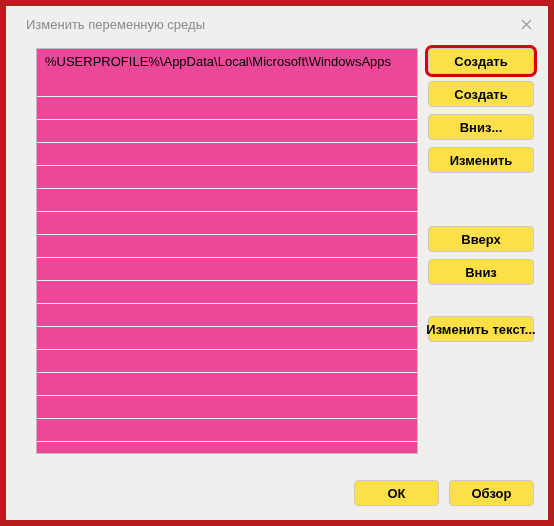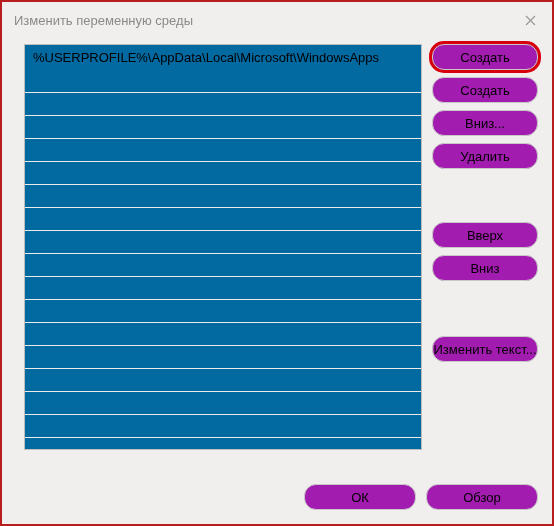--- a/index.html
+++ b/index.html
@@ -5,26 +5,27 @@
   * { box-sizing: border-box; margin: 0; padding: 0; }
   body {
     font-family: "Segoe UI", Tahoma, sans-serif;
     font-size: 12px;
     background: #fff;
     width: 554px;
     height: 526px;
     overflow: hidden;
   }
   .outer-frame {
-    border: 2px solid #b91c1c;
+    border: 6px solid #b91c1c;
     width: 554px;
     height: 526px;
     background: #f1efee;
     display: flex;
     flex-direction: column;
+    padding-left: 8px;
   }
   .titlebar {
     height: 36px;
     display: flex;
     align-items: center;
     justify-content: space-between;
     padding: 0 12px 0 12px;
     color: #8a8a8a;
     font-size: 13px;
   }
@@ -43,21 +44,21 @@
     display: flex;
     flex-direction: column;
   }
   .main-row {
     display: flex;
     gap: 10px;
     flex: 1;
   }
   .listbox {
     flex: 1;
-    background: #0369a1;
+    background: #ec4899;
     border: 1px solid #bdbdbd;
     height: 406px;
     overflow: hidden;
     position: relative;
   }
   .list-item {
     padding: 5px 8px;
     font-size: 13px;
     color: #000;
     white-space: nowrap;
@@ -77,46 +78,47 @@
     );
   }
   .side-buttons {
     display: flex;
     flex-direction: column;
     gap: 7px;
     width: 106px;
   }
   .win-btn {
     height: 26px;
-    background: #a21caf;
+    background: #fde047;
     border: 1px solid #c8c8c8;
-    border-radius: 12px;
+    border-radius: 4px;
     font-size: 13px;
     color: #000;
     cursor: default;
     display: flex;
     align-items: center;
     justify-content: center;
     padding: 0 6px;
     white-space: nowrap;
+    font-weight: bold;
   }
   .win-btn.highlight {
     position: relative;
     box-shadow: 0 0 0 3px #d8000c;
   }
   .gap-large { margin-top: 46px; }
-  .gap-xlarge { margin-top: 48px; }
+  .gap-xlarge { margin-top: 24px; }
   .footer-row {
     display: flex;
     justify-content: flex-end;
     gap: 10px;
     padding-top: 14px;
   }
   .footer-row .win-btn {
-    width: 112px;
+    width: 85px;
   }
 </style>
 </head>
 <body>
 
 <div class="outer-frame">
 
   <div class="titlebar">
     <span>Изменить переменную среды</span>
     <div class="close">
@@ -130,21 +132,21 @@
   <div class="body-area">
     <div class="main-row">
       <div class="listbox">
         <div class="list-item">%USERPROFILE%\AppData\Local\Microsoft\WindowsApps</div>
         <div class="list-lines"></div>
       </div>
       <div class="side-buttons">
         <button class="win-btn highlight">Создать</button>
         <button class="win-btn">Создать</button>
         <button class="win-btn">Вниз...</button>
-        <button class="win-btn">Удалить</button>
+        <button class="win-btn">Изменить</button>
         <button class="win-btn gap-large">Вверх</button>
         <button class="win-btn">Вниз</button>
         <button class="win-btn gap-xlarge">Изменить текст...</button>
       </div>
     </div>
     <div class="footer-row">
       <button class="win-btn">ОК</button>
       <button class="win-btn">Обзор</button>
     </div>
   </div>

